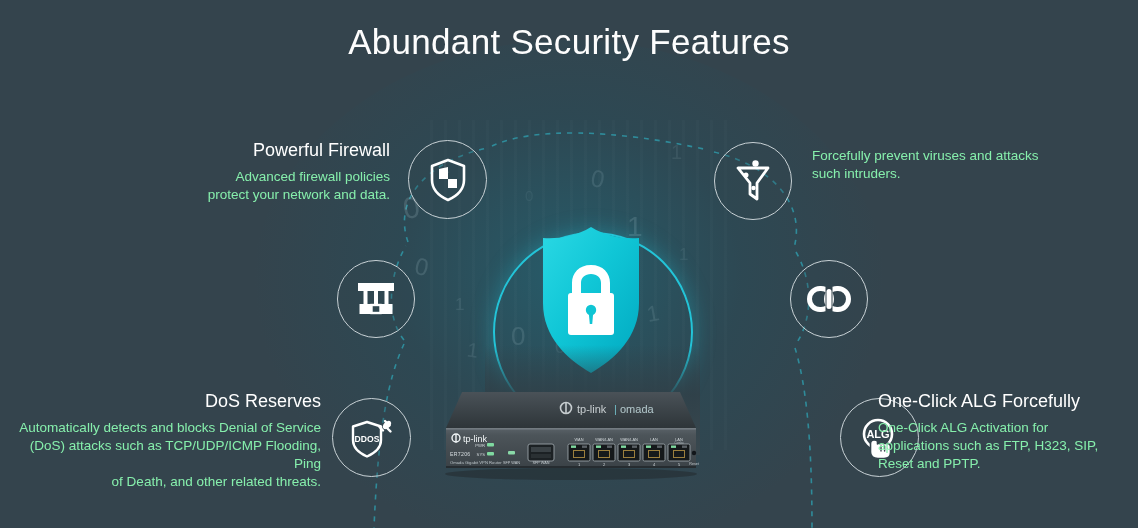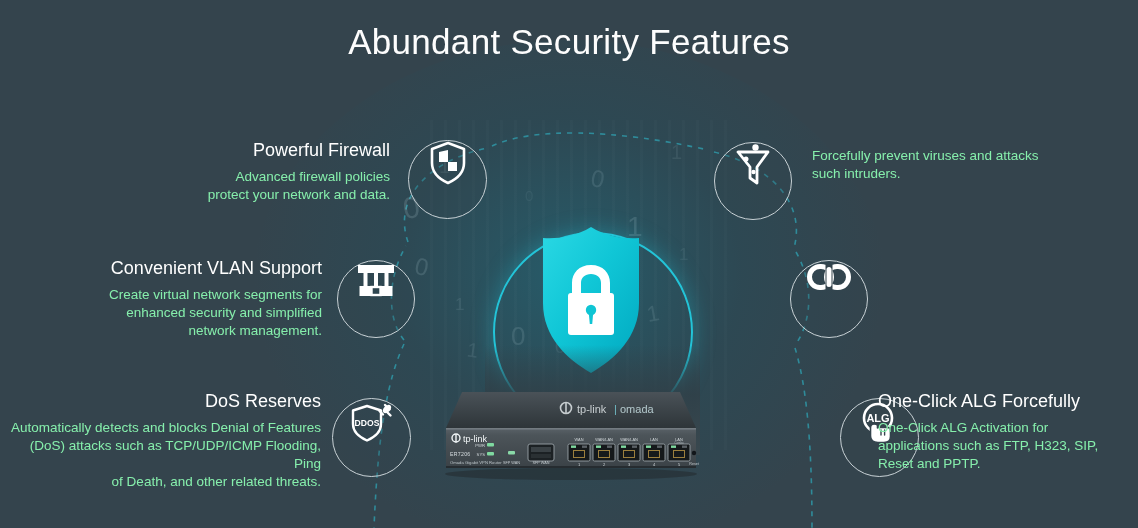--- a/index.html
+++ b/index.html
@@ -64,21 +64,21 @@
   
   .feat{position:absolute;}
   .feat .head{font-size:18px;font-weight:400;color:#ffffff;white-space:nowrap;}
   .feat .body{font-size:13.5px;line-height:18px;color:#86efac;margin-top:7px;}
   .feat.left{text-align:right;}
   .feat.right{text-align:left;}
 
   .icon-circle{
     position:absolute;border-radius:50%;
     border:1.6px solid #c9d2d6;
-    display:flex;align-items:flex-start;justify-content:center;
+    display:flex;align-items:center;justify-content:center;
     background:rgba(52,68,77,0.25);
   }
 </style>
 </head>
 <body>
 
 <div class="stage">
 
   <div class="bg-base"></div>
   <div class="bg-glow"></div>
@@ -258,41 +258,35 @@
 protect your network and data.</div>
   </div>
   <div class="icon-circle" style="left:408px;top:140px;width:77px;height:77px;">
     <svg width="40" height="44" viewBox="0 0 40 44">
       <path d="M20 2 L36 8 L36 22 C36 32, 29 38, 20 42 C11 38, 4 32, 4 22 L4 8 Z" fill="none" stroke="#ffffff" stroke-width="2.6" stroke-linejoin="round"></path>
       <path d="M20 9 L20 21 L11 21 L11 11 Z" fill="#ffffff"></path>
       <path d="M20 21 L29 21 L29 30 L20 30 Z" fill="#ffffff"></path>
     </svg>
   </div>
 
-  <div class="feat left" style="left:60px;top:258px;width:262px;">
-    <div class="head">Convenient VLAN Support</div>
-    <div class="body" style="white-space:pre-line">Create virtual network segments for
-enhanced security and simplified
-network management.</div>
-  </div>
   <div class="icon-circle" style="left:337px;top:260px;width:76px;height:76px;">
     <svg width="42" height="40" viewBox="0 0 42 40">
       <rect x="3" y="4" width="36" height="8" fill="#ffffff"></rect>
       <rect x="8.5" y="12" width="4" height="13" fill="#ffffff"></rect>
       <rect x="19" y="12" width="4" height="13" fill="#ffffff"></rect>
       <rect x="29.5" y="12" width="4" height="13" fill="#ffffff"></rect>
       <rect x="4.5" y="25" width="12" height="10" fill="#ffffff"></rect>
       <rect x="25.5" y="25" width="12" height="10" fill="#ffffff"></rect>
       <rect x="16.5" y="26" width="9" height="8" fill="none" stroke="#ffffff" stroke-width="2.4"></rect>
     </svg>
   </div>
 
   <div class="feat left" style="left:8px;top:391px;width:313px;">
     <div class="head">DoS Reserves</div>
-    <div class="body" style="white-space:pre-line">Automatically detects and blocks Denial of Features
+    <div class="body" style="white-space:pre-line">Automatically detects and blocks Denial of Service
 (DoS) attacks such as TCP/UDP/ICMP Flooding, Ping
 of Death, and other related threats.</div>
   </div>
   <div class="icon-circle" style="left:332px;top:398px;width:77px;height:77px;">
     <svg width="46" height="46" viewBox="0 0 46 46">
       <path d="M18 7 L32 11.5 L32 25 C32 33, 26 38, 18 41.5 C10 38, 4 33, 4 25 L4 11.5 Z" fill="none" stroke="#ffffff" stroke-width="2.4" stroke-linejoin="round"></path>
       <text x="18" y="27" font-family="Liberation Sans, sans-serif" font-size="8.6" font-weight="bold" fill="#ffffff" text-anchor="middle">DDOS</text>
       <g stroke="#ffffff" stroke-width="2.4" stroke-linecap="round">
         <path d="M36 6 L40.5 10.5"></path>
         <path d="M30.5 12 L34 15.5"></path>

